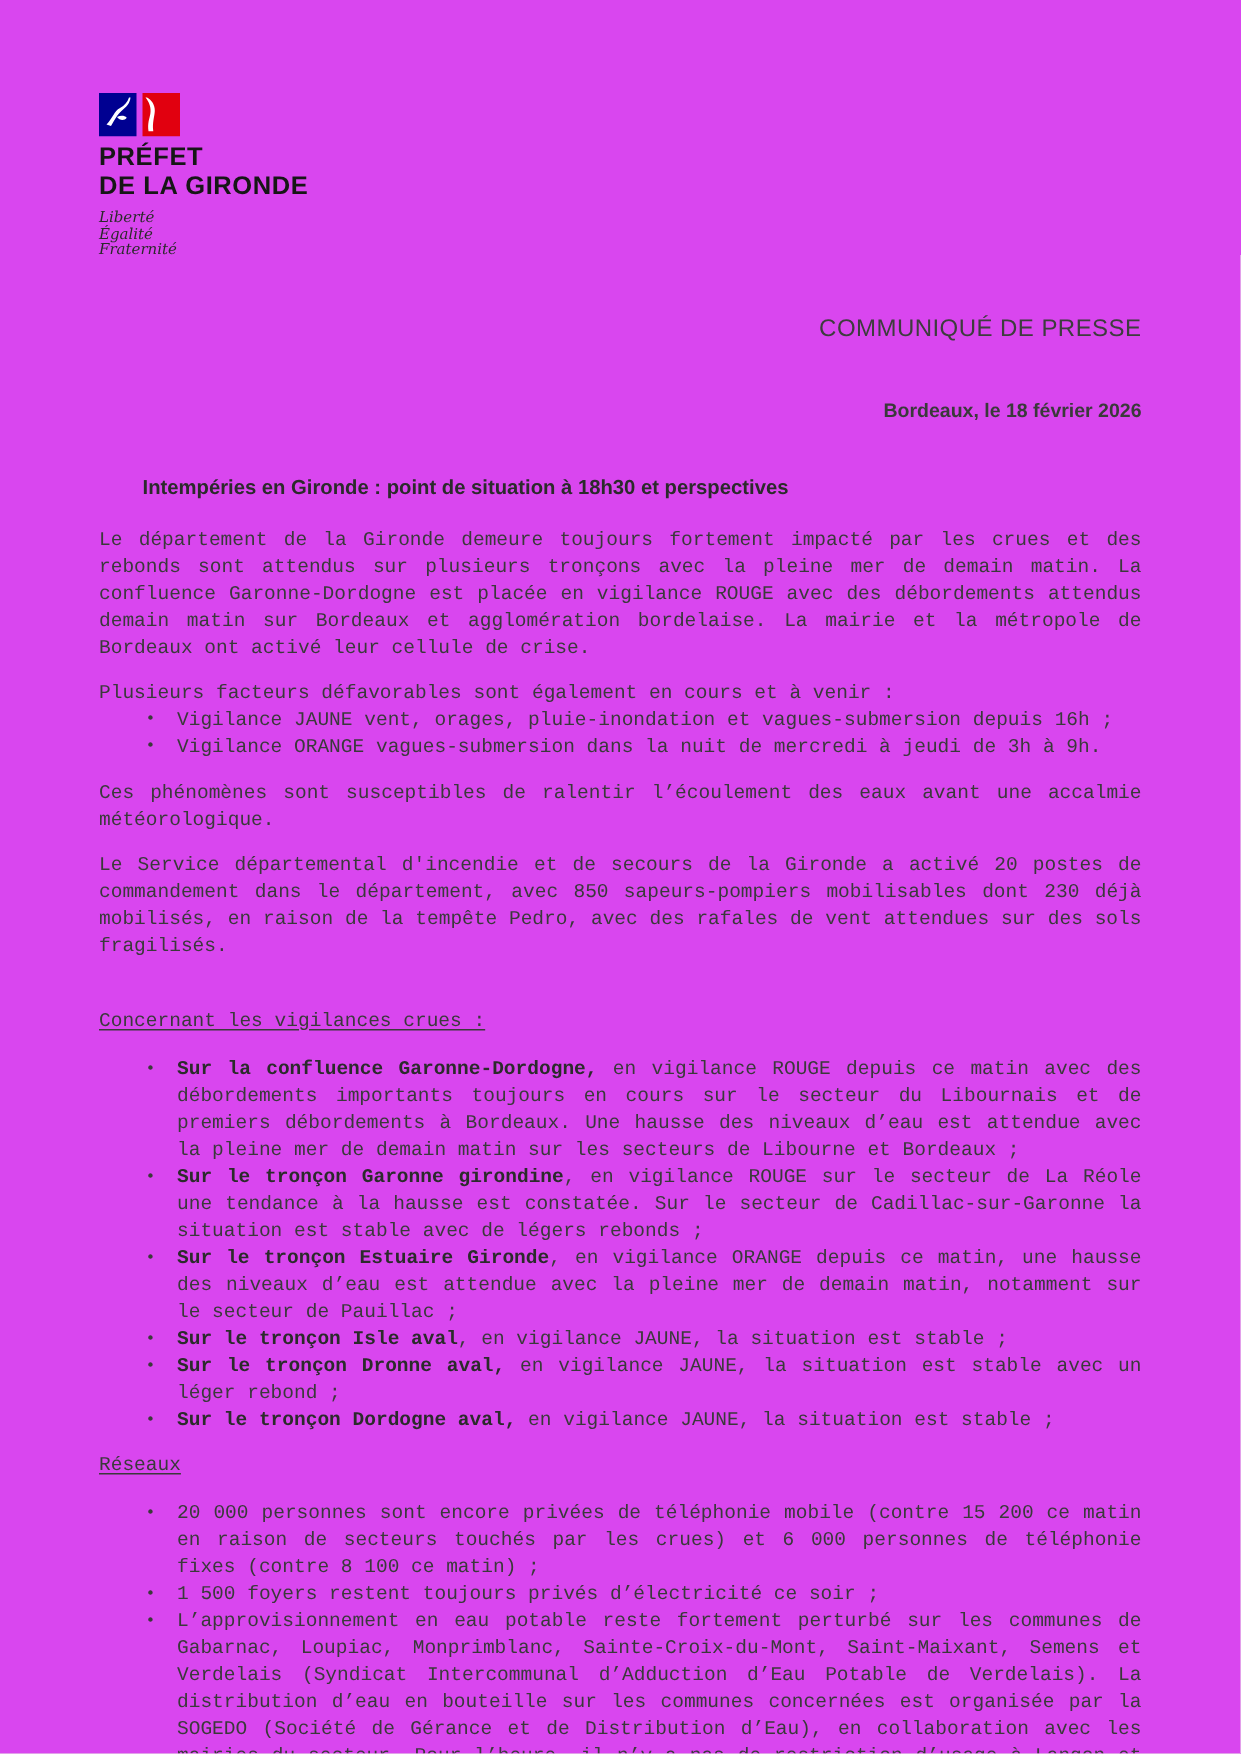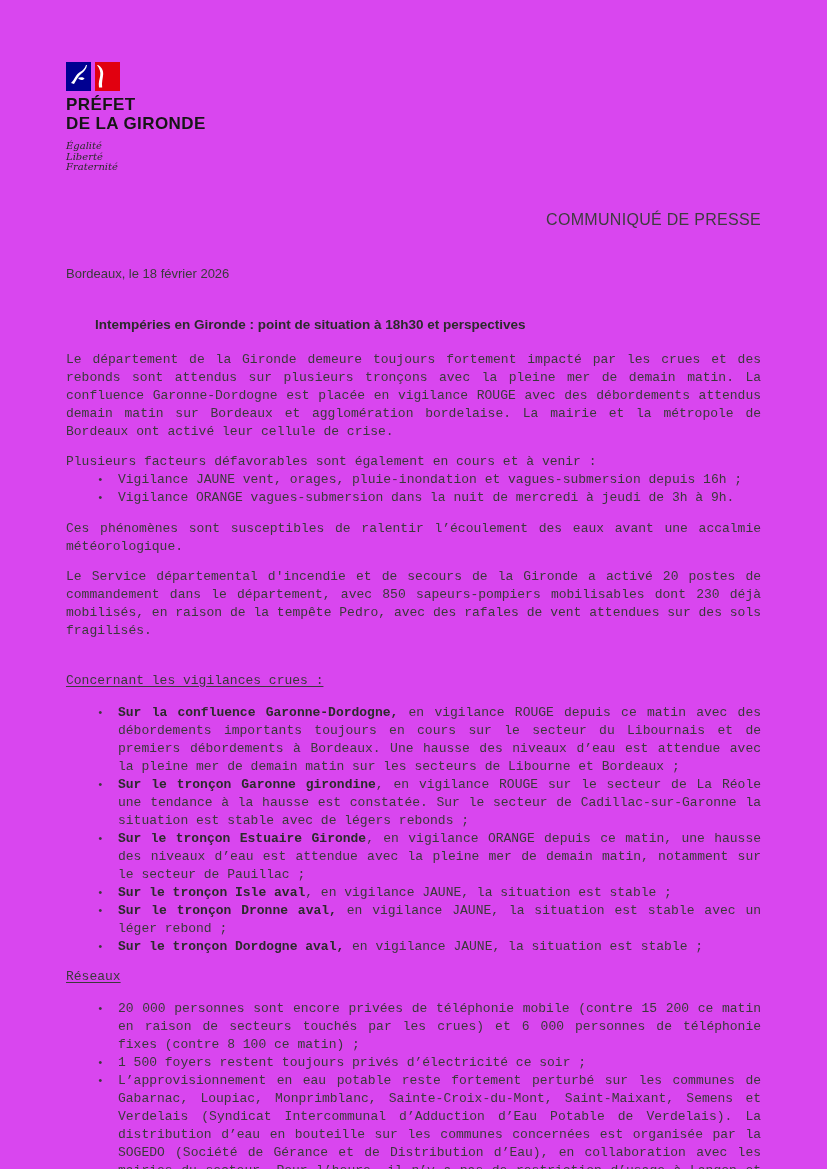--- a/index.html
+++ b/index.html
@@ -41,22 +41,24 @@
   
   .doc-kind {
     margin-top:38px;
     text-align:right;
     font-size:16px;
     letter-spacing:0.3px;
     color:#3d3d3d;
   }
   .dateline {
     margin-top:37px;
+    text-align:right;
     font-size:13px;
     color:#3a3a3a;
+    font-weight:bold;
   }
   .doc-title {
     margin-top:36px;
     font-weight:bold;
     font-size:13.5px;
     color:#2b2b2b;
     padding-left:29px;
   }
 
   
@@ -99,22 +101,22 @@
         <rect x="29" y="0" width="25" height="29" fill="#E1000F"></rect>
         <path d="M5,21 C9,17 10,12 14,10 C17,8.5 19,6 20,3 L21,3 C20.6,7 18,9.5 15.5,11.5 C12,14.3 10.5,18 8,22 Z" fill="#ffffff"></path>
         <path d="M12,16 C14.5,14.8 17,14.9 18.5,16.5 C17,18.6 13.8,18.5 12,16 Z" fill="#ffffff"></path>
         <path d="M31,3 C33.5,6 35,10 34.2,14 C33.6,17.2 32.2,20.5 33,25.5 L36.2,25.5 C35.4,20 37,16 37.2,12 C37.4,8 35,4.5 32,3 Z" fill="#ffffff"></path>
       </svg>
       <div class="agency">
         <div>PRÉFET</div>
         <div>DE LA GIRONDE</div>
       </div>
       <div class="motto">
+        <div>Liberté</div>
         <div>Égalité</div>
-        <div>Liberté</div>
         <div>Fraternité</div>
       </div>
     </div>
 
     <div class="doc-kind">COMMUNIQUÉ DE PRESSE</div>
     <div class="dateline">Bordeaux, le 18 février 2026</div>
     <div class="doc-title">Intempéries en Gironde : point de situation à 18h30 et perspectives</div>
 
     <div class="doc-body">
         <p>Le département de la Gironde demeure toujours fortement impacté par les crues et des rebonds sont attendus sur plusieurs tronçons avec la pleine mer de demain matin. La confluence Garonne-Dordogne est placée en vigilance ROUGE avec des débordements attendus demain matin sur Bordeaux et agglomération bordelaise. La mairie et la métropole de Bordeaux ont activé leur cellule de crise.</p>

